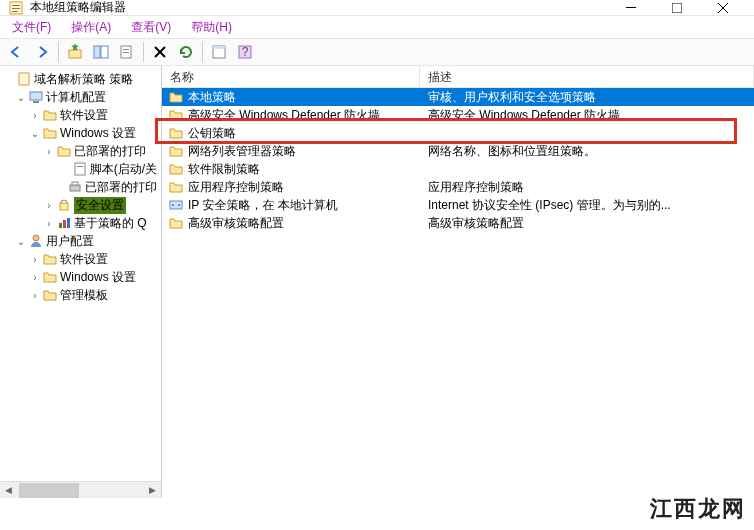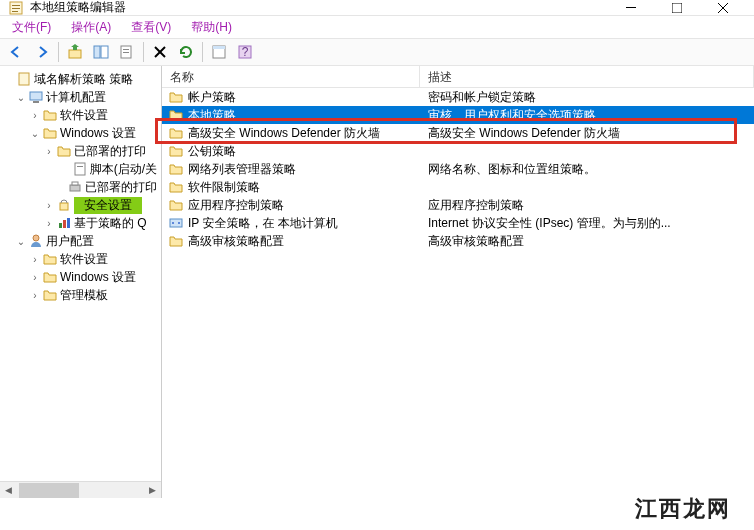--- a/index.html
+++ b/index.html
@@ -13,36 +13,36 @@
 .menu-item{padding:2px 8px;color:#a21caf}
 .toolbar{height:28px;display:flex;align-items:center;padding:0 4px;gap:2px;border-top:1px solid #e5e5e5;border-bottom:1px solid #e5e5e5;background:#fafafa}
 .tool-btn{width:24px;height:24px;display:flex;align-items:center;justify-content:center;border:1px solid transparent}
 .tool-sep{width:1px;height:20px;background:#ccc;margin:0 2px}
 .content{display:flex;height:432px}
 .tree-pane{width:162px;border-right:1px solid #ccc;overflow:hidden;display:flex;flex-direction:column}
 .tree{flex:1;overflow:hidden;padding:4px 0}
 .tree-row{display:flex;align-items:center;height:18px;white-space:nowrap;padding-right:4px}
 .tree-row .exp{width:14px;height:14px;display:flex;align-items:center;justify-content:center;color:#666;font-size:10px}
 .tree-row .ticon{width:16px;height:16px;display:flex;align-items:center;justify-content:center;margin-right:2px}
-.tree-row.sel2 .label{background:#84cc16;padding:0 10px}
+.tree-row.sel2 .label{background:#4d7c0f;padding:0 2px}
 .list-pane{flex:1;display:flex;flex-direction:column;overflow:hidden}
 .list-header{display:flex;height:22px;border-bottom:1px solid #e5e5e5}
 .list-header .col{padding:3px 8px;border-right:1px solid #e5e5e5;color:#333}
 .col-name{width:258px}
 .col-desc{flex:1}
 .list-body{flex:1;overflow:auto}
 .list-row{display:flex;height:18px;align-items:center}
 .list-row .cell-name{width:258px;display:flex;align-items:center;padding-left:6px;gap:4px}
 .list-row .cell-desc{flex:1;padding-left:8px;overflow:hidden;text-overflow:ellipsis;white-space:nowrap}
 .list-row.highlighted{background:#0078d7;color:#fff}
 .highlight-box{position:absolute;border:3px solid #d93025;pointer-events:none}
 .scrollbar-h{height:17px;background:#f0f0f0;border-top:1px solid #ddd;display:flex;align-items:center}
 .scroll-arrow{width:17px;height:17px;display:flex;align-items:center;justify-content:center;color:#666;font-size:9px}
 .scroll-thumb{height:15px;background:#cdcdcd;border-radius:0}
-.watermark{position:absolute;right:23px;bottom:6px;font-size:22px;font-weight:bold;color:#222;font-family:"SimHei",sans-serif;letter-spacing:2px;text-shadow:0 0 3px #fff}
+.watermark{position:absolute;right:8px;bottom:6px;font-size:22px;font-weight:bold;color:#222;font-family:"SimHei",sans-serif;letter-spacing:2px;text-shadow:0 0 3px #fff}
 svg{display:block}
 </style>
 </head>
 <body>
 
 <div class="title-bar">
   <span class="icon">
     <svg width="16" height="16">
         <rect x="2" y="2" width="12" height="12" fill="#fdf6d9" stroke="#c9a23f"></rect>
         <rect x="4" y="5" width="8" height="1" fill="#9a7a2a"></rect>
@@ -273,31 +273,20 @@
       <div class="scroll-arrow">▶</div>
     </div>
   </div>
 
   <div class="list-pane">
     <div class="list-header">
       <div class="col col-name">名称</div>
       <div class="col col-desc">描述</div>
     </div>
     <div class="list-body" id="list-body">
-        <div class="list-row">
-          <div class="cell-name">
-            <span>
-              <svg width="16" height="16">
-                <path d="M2 4 L6 4 L7 6 L14 6 L14 13 L2 13 Z" fill="#fde9a9" stroke="#caa02a"></path>
-              </svg>
-            </span>
-            <span>帐户策略</span>
-          </div>
-          <div class="cell-desc">密码和帐户锁定策略</div>
-        </div>
         <div class="list-row highlighted">
           <div class="cell-name">
             <span>
               <svg width="16" height="16">
                 <path d="M2 4 L6 4 L7 6 L14 6 L14 13 L2 13 Z" fill="#fde9a9" stroke="#caa02a"></path>
               </svg>
             </span>
             <span>本地策略</span>
           </div>
           <div class="cell-desc">审核、用户权利和安全选项策略</div>

